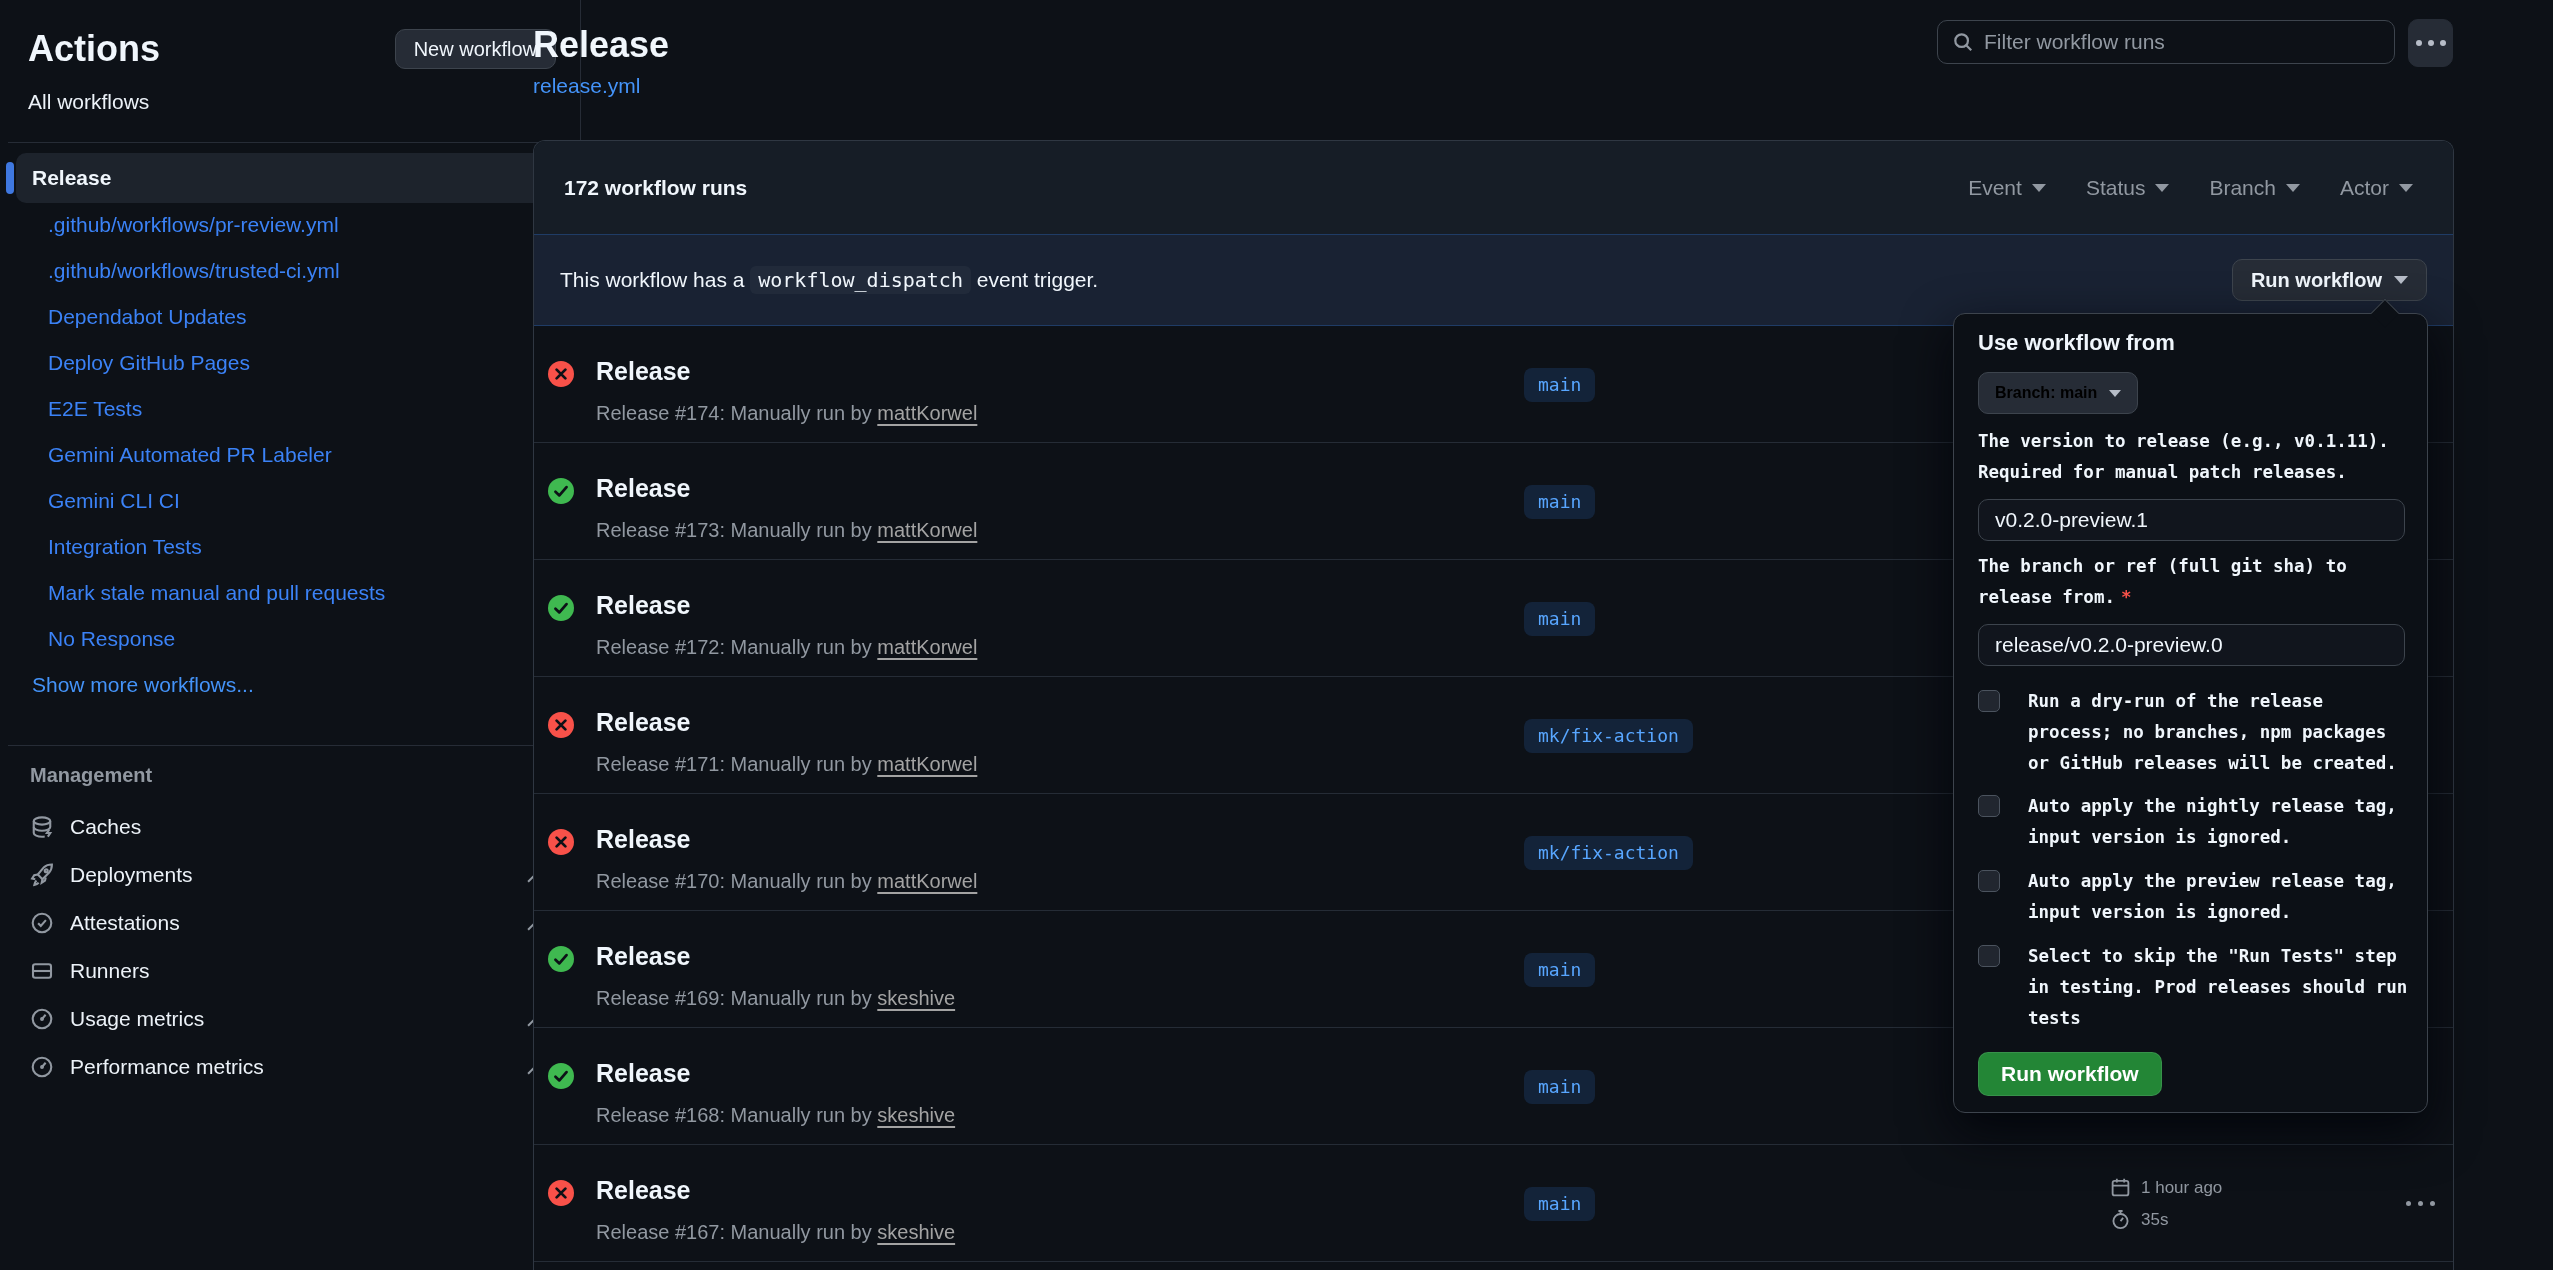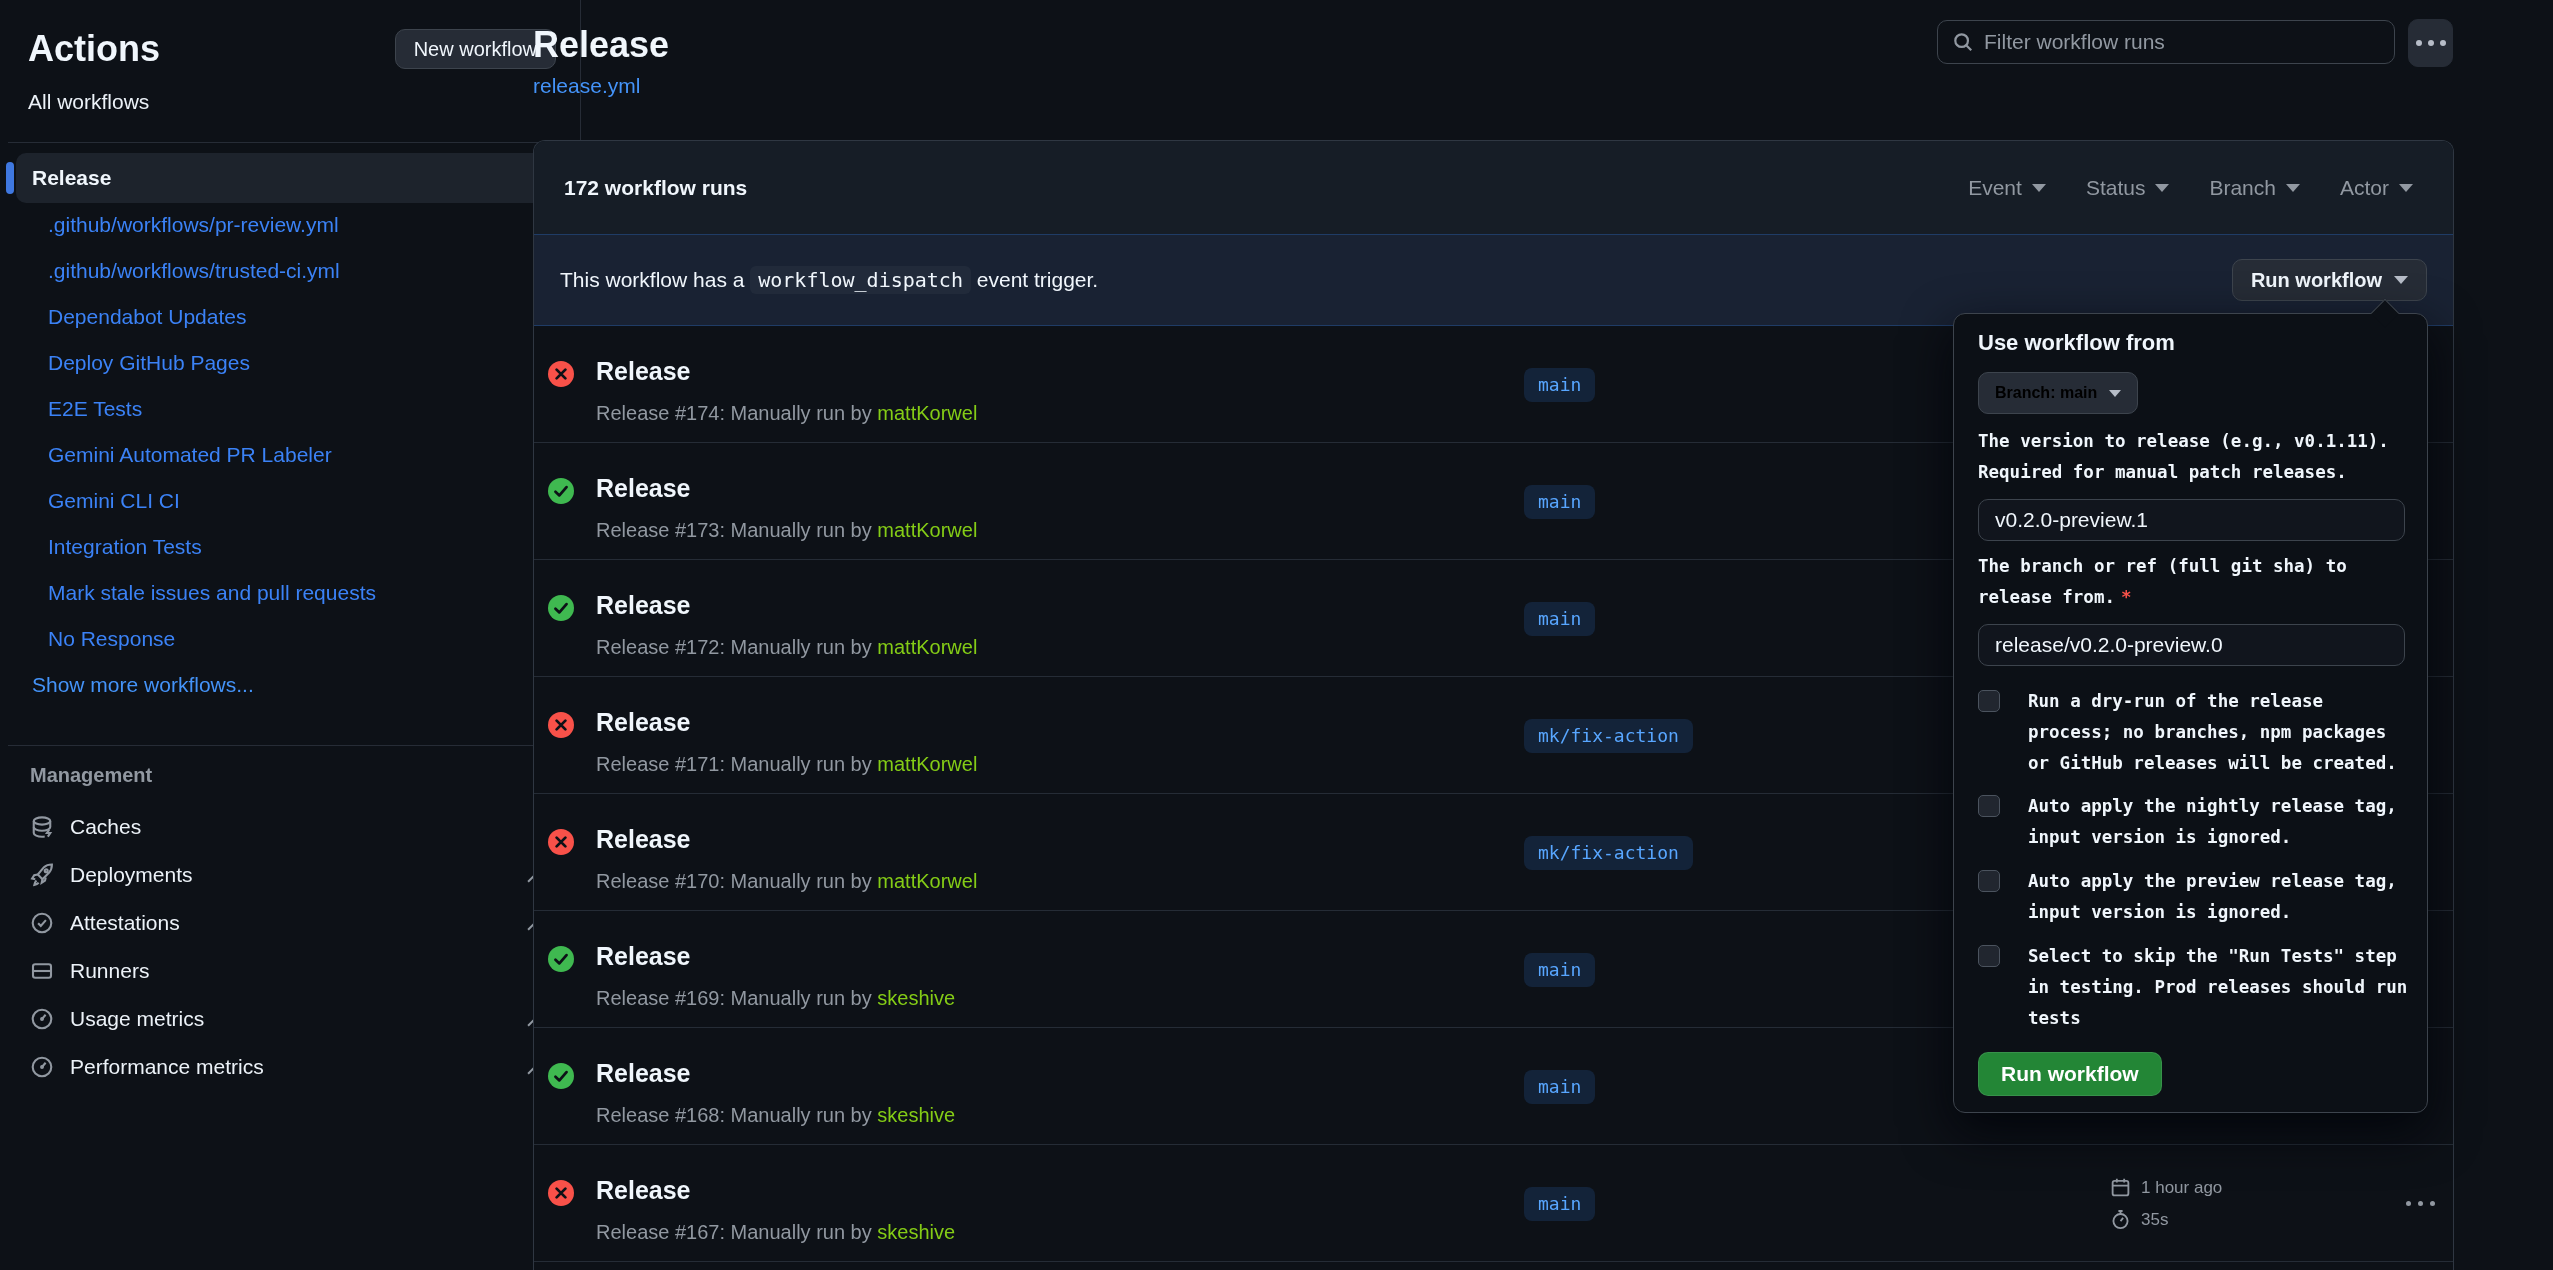--- a/index.html
+++ b/index.html
@@ -47,21 +47,21 @@
   .run-wf-btn { margin-left:auto; height:42px; padding:0 18px; background:#262c36; border:1px solid #3d444d; border-radius:10px; display:flex; align-items:center; gap:12px; font-size:20px; font-weight:600; color:#f0f6fc; cursor:pointer; }
   .run-wf-btn .caret { border-top-color:#b7bdc8; }
 
   .run-row { position:relative; height:117px; border-bottom:1px solid #252c36; background:#0d1117; }
   .status-icon { position:absolute; left:14px; top:35px; width:26px; height:26px; }
   .run-row .icon-ok, .run-row .icon-fail { display:none; }
   .run-row[data-status="success"] .icon-ok { display:block; }
   .run-row[data-status="failure"] .icon-fail { display:block; }
   .run-title { position:absolute; left:62px; top:31px; font-size:25px; font-weight:600; cursor:pointer; }
   .run-sub { position:absolute; left:62px; top:76px; font-size:20px; color:#9198a1; }
-  .run-sub a { color:#84cc16; text-underline-offset:4px; cursor:pointer; }
+  .run-sub a { color:#a3a3a3; text-decoration:underline; text-underline-offset:4px; cursor:pointer; }
   .branch-badge { position:absolute; left:990px; top:42px; height:34px; line-height:34px; padding:0 14px; border-radius:8px; background:rgba(56,139,253,0.15); color:#58a6ff; font-family:"DejaVu Sans Mono", monospace; font-size:18px; cursor:pointer; }
   .meta-wrap { display:none; }
   .meta-wrap[data-show="true"] { display:block; }
   .meta-line { position:absolute; left:1576px; display:flex; align-items:center; gap:10px; color:#9198a1; font-size:17px; }
   .meta-line svg { width:21px; height:21px; stroke:#9198a1; fill:none; stroke-width:1.4; }
   .meta-time { top:32px; }
   .meta-dur { top:64px; }
   .row-kebab { position:absolute; left:1858px; top:44px; width:56px; height:28px; display:flex; align-items:center; justify-content:center; gap:7px; cursor:pointer; }
   .row-kebab i { width:5px; height:5px; background:#9198a1; }
 
@@ -106,21 +106,21 @@
         <div class="wf-item">Deploy GitHub Pages</div>
 
         <div class="wf-item">E2E Tests</div>
 
         <div class="wf-item">Gemini Automated PR Labeler</div>
 
         <div class="wf-item">Gemini CLI CI</div>
 
         <div class="wf-item">Integration Tests</div>
 
-        <div class="wf-item">Mark stale issues and pull requests</div>
+        <div class="wf-item">Mark stale manual and pull requests</div>
 
         <div class="wf-item">No Response</div>
 
     </div>
     <div class="show-more" style="position:absolute; top:662px; left:0; right:0;">Show more workflows...</div>
 
     <div class="sb-div" style="top:745px;"></div>
     <div class="mgmt-label">Management</div>
 
     <div class="mgmt-list">

